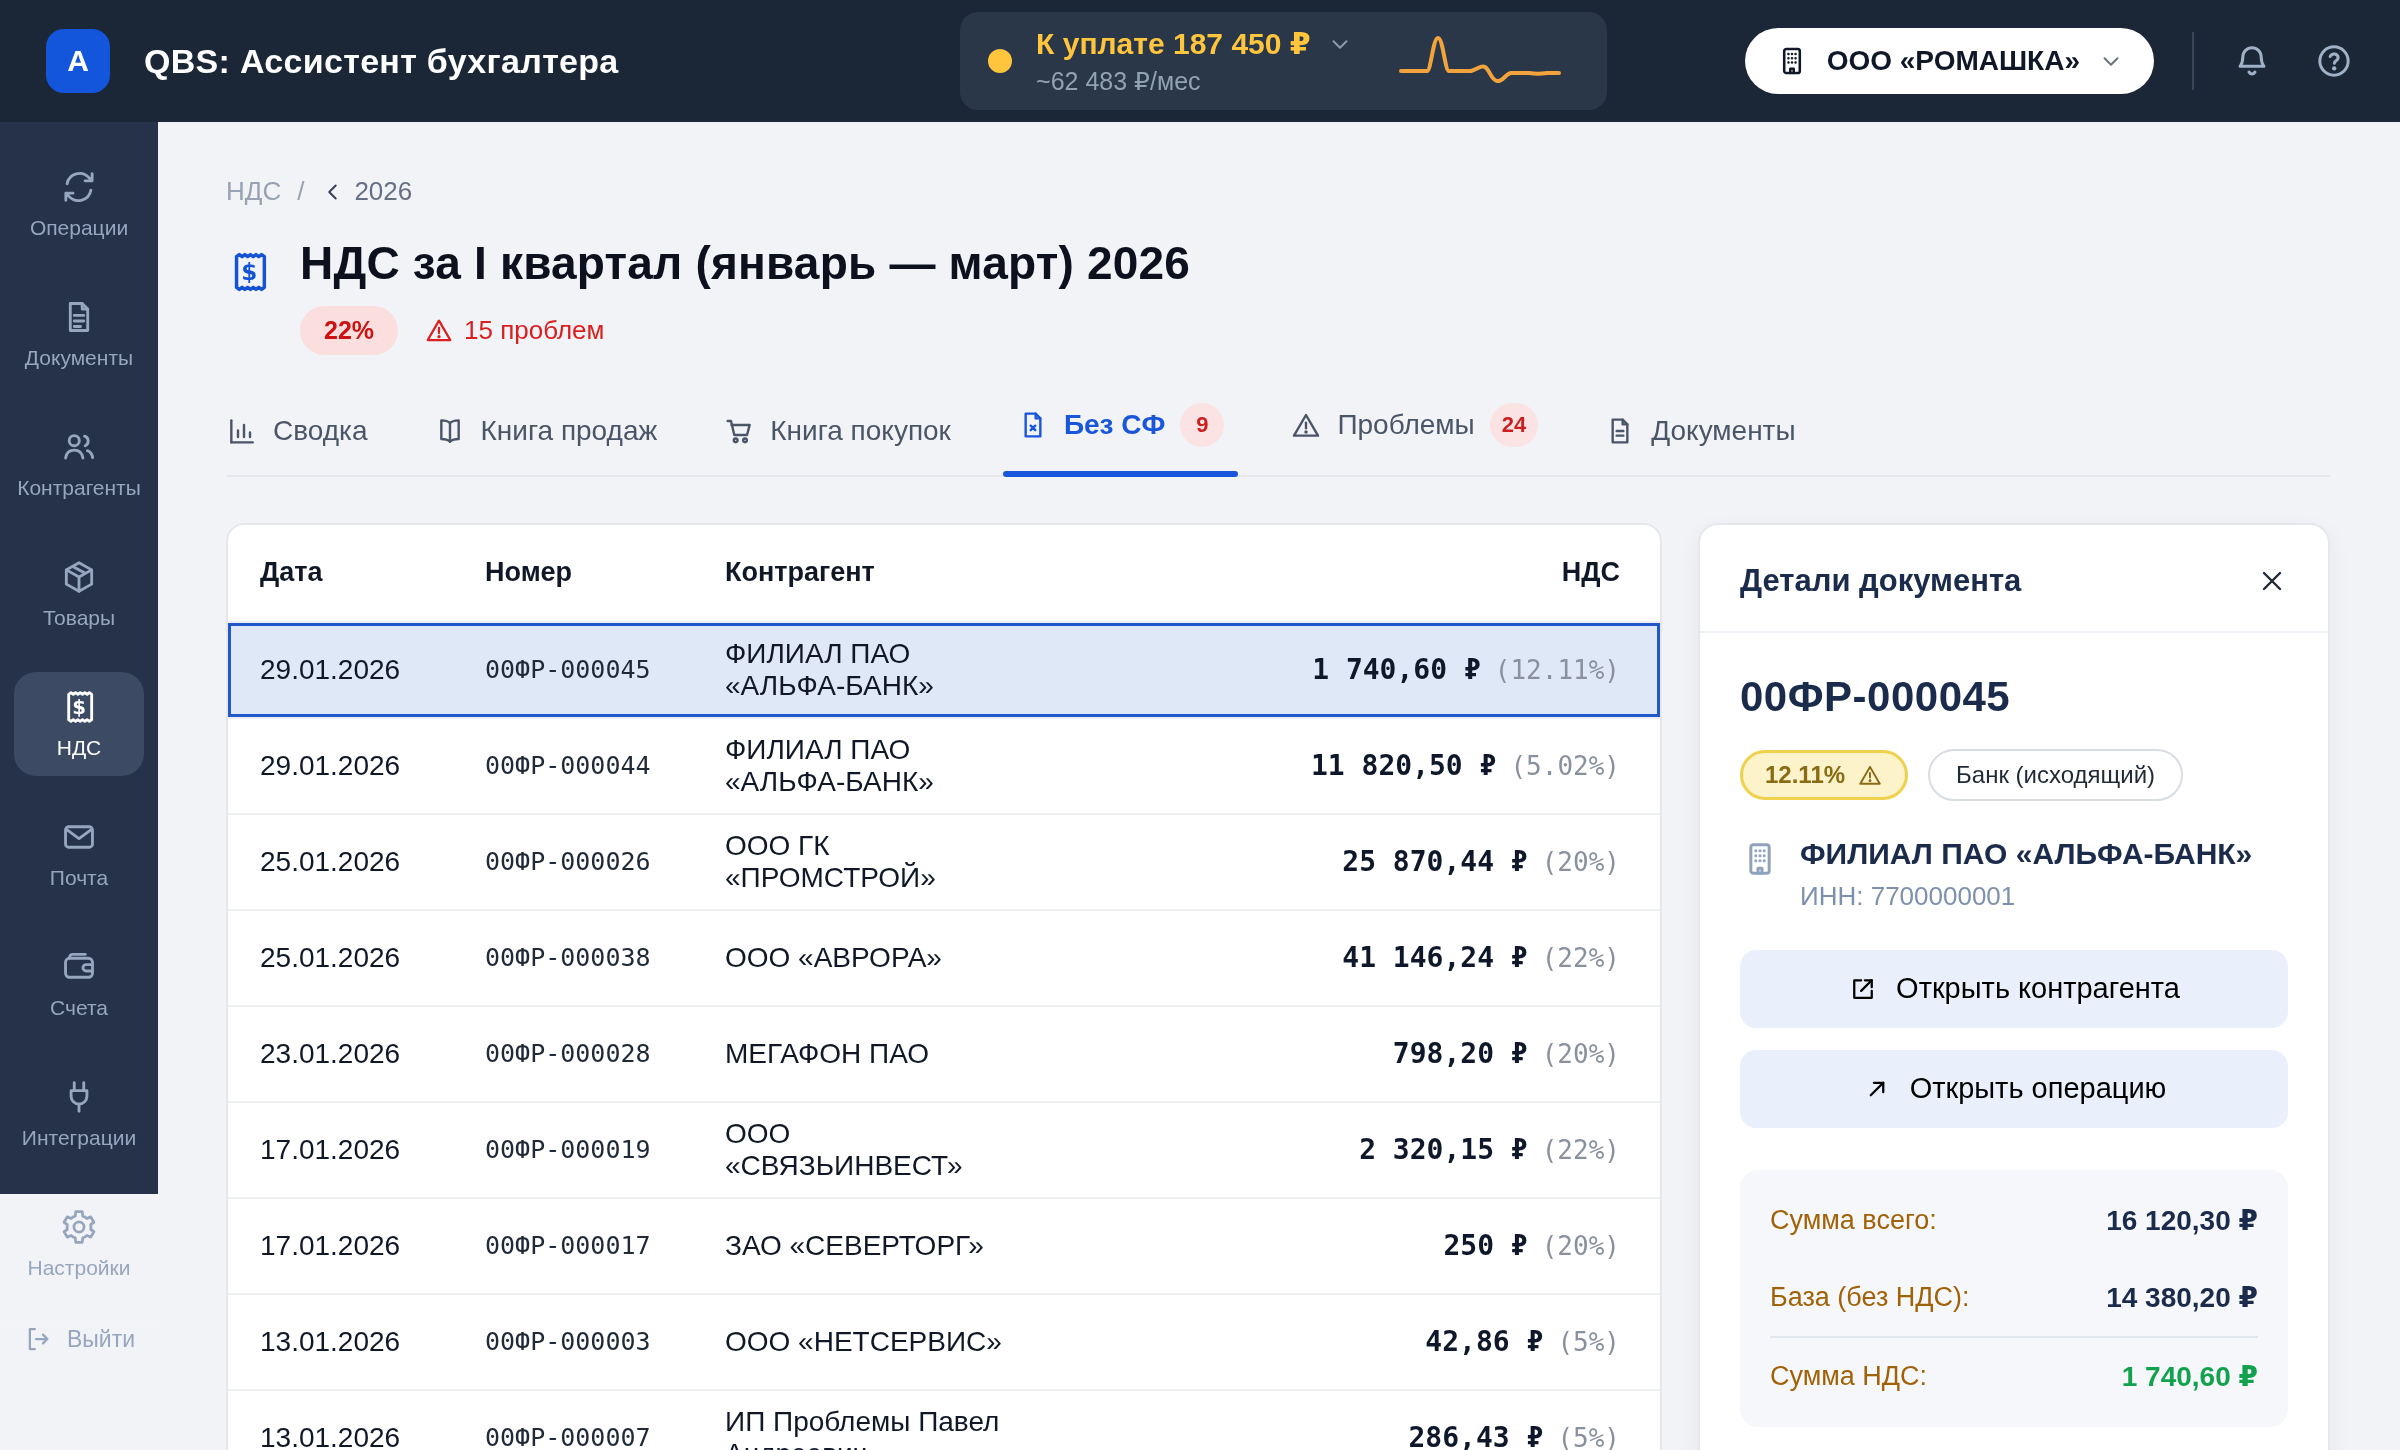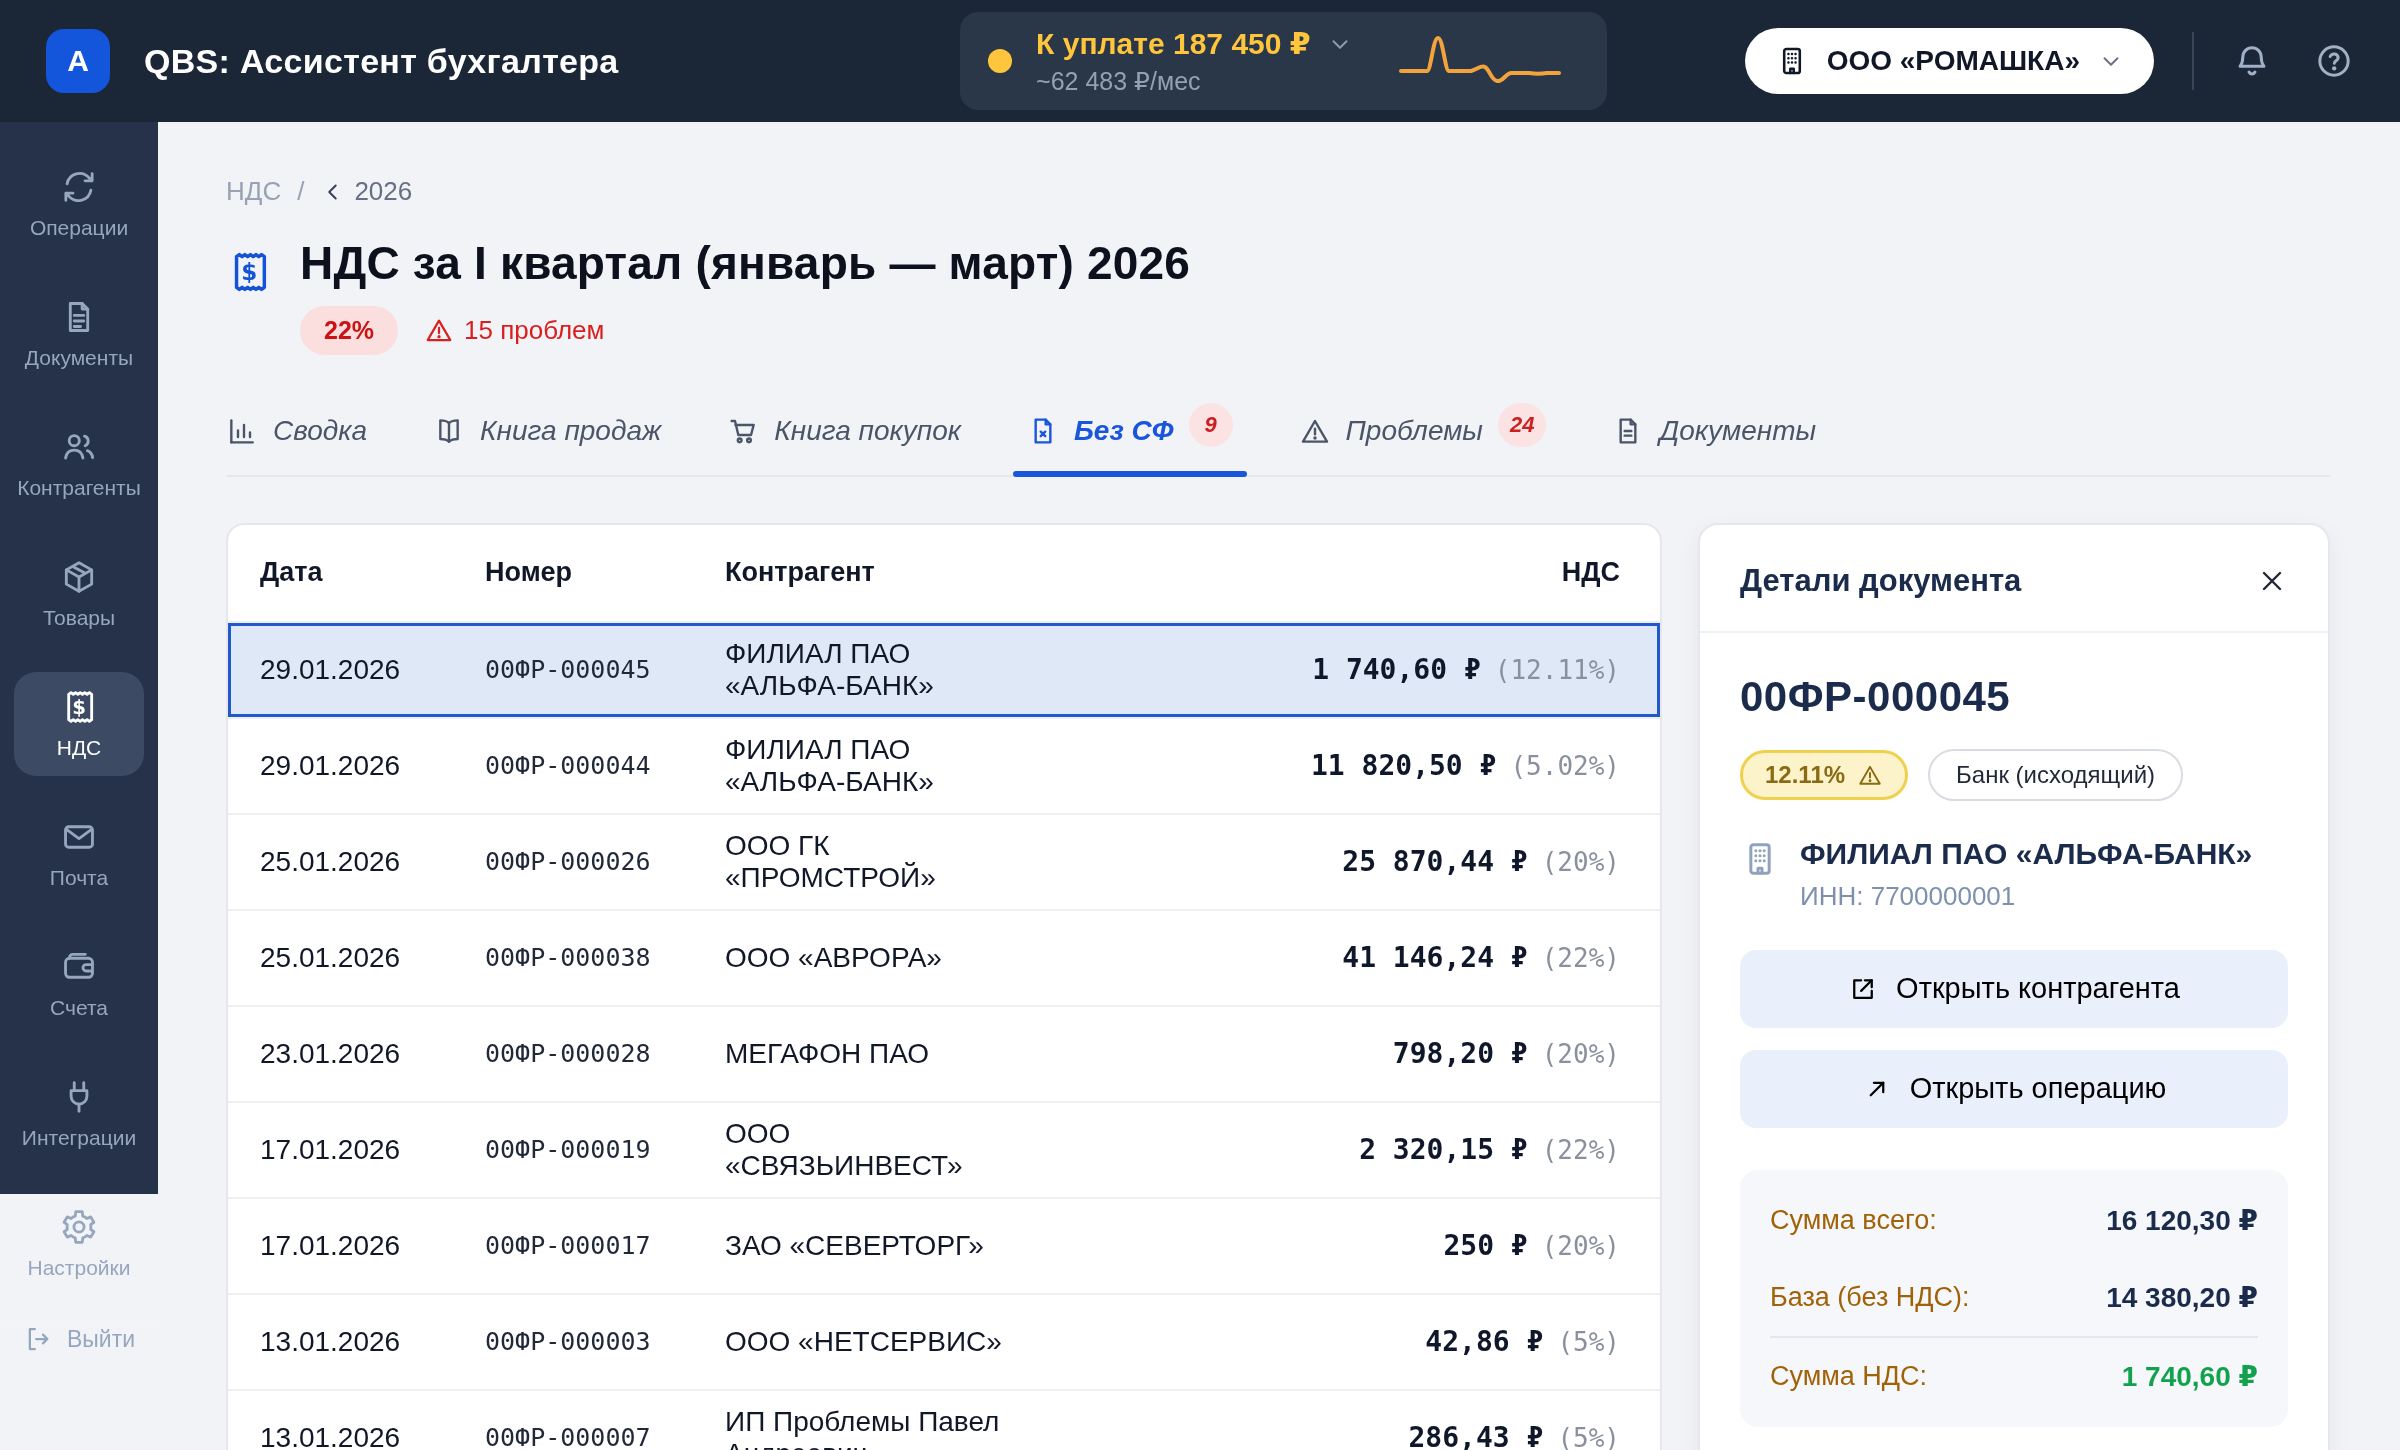--- a/index.html
+++ b/index.html
@@ -49,22 +49,22 @@
   .title-row{display:flex;align-items:flex-start;gap:28px;margin-top:30px;}
   .title-icon{color:#1453D6;margin-top:6px;}
   .page-title{font-size:46px;font-weight:bold;color:#0C111D;letter-spacing:.2px;line-height:1.15;}
   .badge-row{display:flex;align-items:center;gap:26px;margin-top:16px;}
   .rate-badge{background:#FBDFDF;color:#CC1212;font-size:25px;font-weight:bold;
               border-radius:999px;padding:10px 24px;}
   .problems{display:flex;align-items:center;gap:10px;color:#D91F1F;font-size:26px;}
 
   
   .tabs{display:flex;align-items:flex-end;gap:66px;margin-top:48px;border-bottom:2px solid #E4E7EC;}
-  .tab{display:flex;align-items:flex-end;gap:15px;font-size:28px;color:#4A5568;
-       padding-bottom:28px;position:relative;white-space:nowrap;font-style:italic;}
+  .tab{display:flex;align-items:center;gap:15px;font-size:28px;color:#4A5568;
+       padding-bottom:28px;position:relative;white-space:nowrap;}
   .tab .tbadge{min-width:44px;height:44px;border-radius:999px;background:#FBE3E4;color:#CC1F1F;
        font-size:22px;font-weight:bold;display:flex;align-items:center;justify-content:center;padding:0 12px;}
   .tab.active{color:#1A56DB;font-weight:bold;}
   .tab.active::after{content:"";position:absolute;left:-14px;right:-14px;bottom:-2px;height:6px;
        background:#1A56DB;border-radius:4px;}
 
   
   .content-row{display:flex;gap:36px;margin-top:46px;align-items:flex-start;}
 
   

